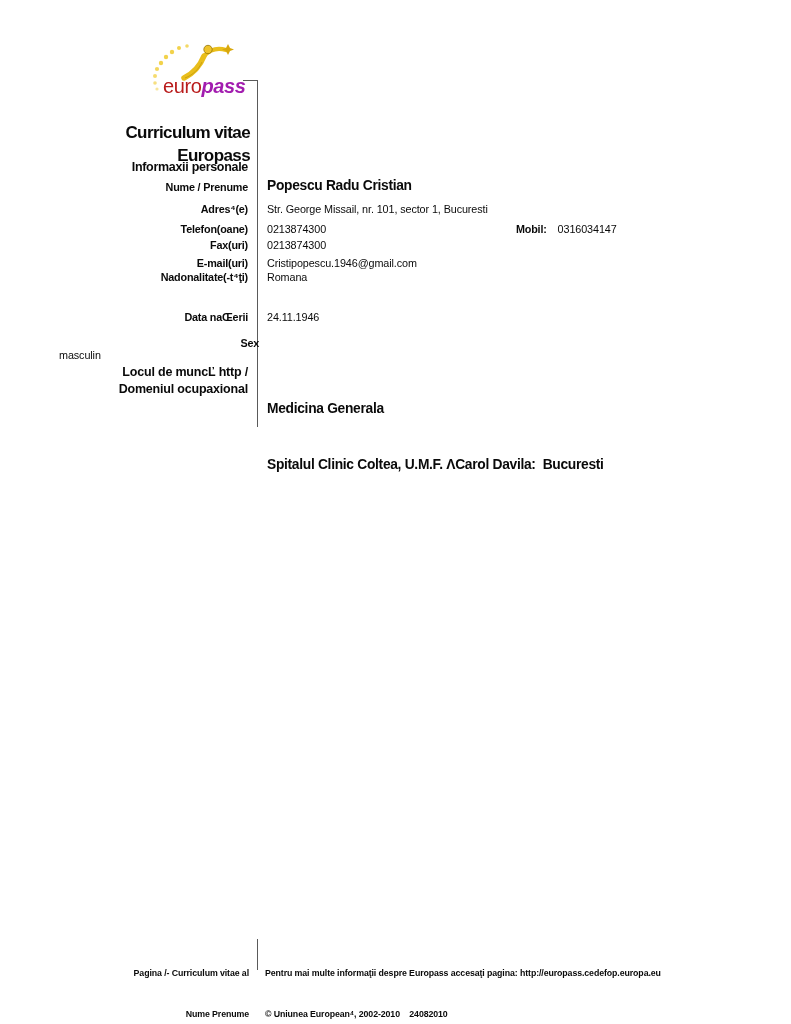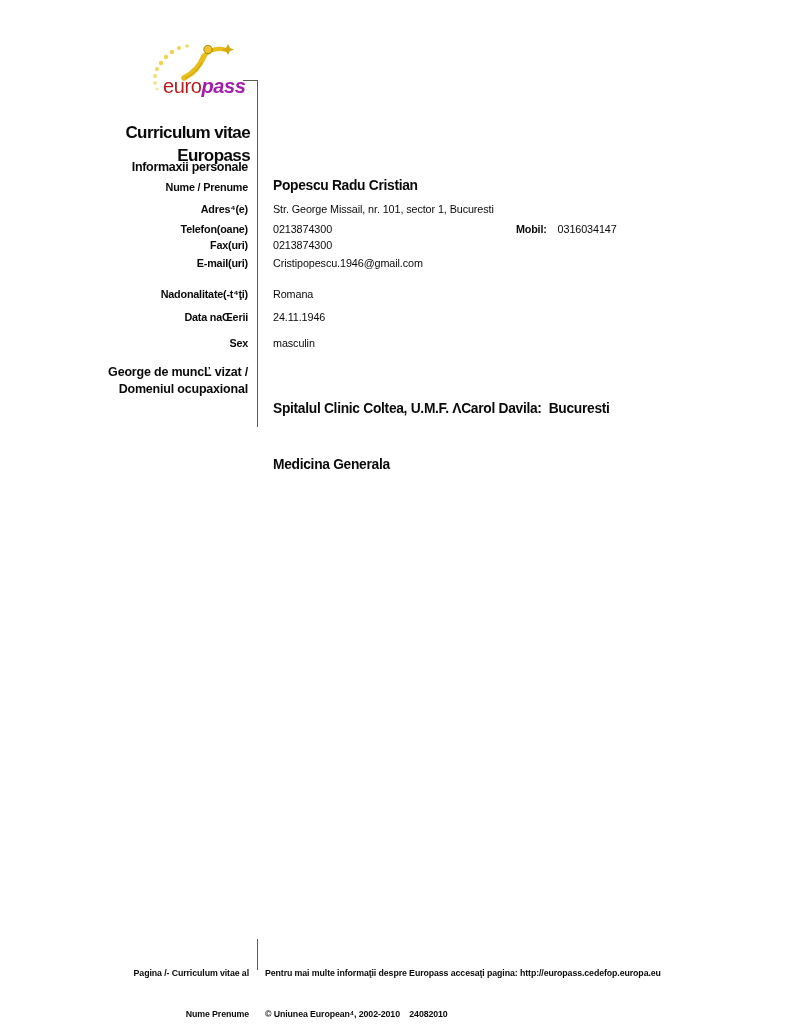--- a/index.html
+++ b/index.html
@@ -21,21 +21,21 @@
   .vrule{width:1.4px;background:#5a5a5a;}
   .hrule{height:1.4px;background:#5a5a5a;}
 
   
   .title{left:40px;top:122px;width:210px;text-align:right;
     font-size:17px;font-weight:700;line-height:22.5px;letter-spacing:-0.6px;}
 
   
   .row{position:absolute;left:40px;right:40px;display:flex;align-items:baseline;}
   .lbl{width:208px;text-align:right;font-weight:700;font-size:10.8px;letter-spacing:-0.2px;flex:none;}
-  .val{margin-left:17px;font-size:10.8px;font-weight:400;letter-spacing:-0.1px;white-space:pre;padding-left:8px;}
+  .val{margin-left:11px;font-size:10.8px;font-weight:400;letter-spacing:-0.1px;white-space:pre;padding-left:8px;}
   .heading{font-size:12.5px;font-weight:700;letter-spacing:-0.3px;text-align:right;}
   .big{font-size:13.8px;font-weight:700;letter-spacing:-0.3px;}
   .joblbl{font-size:12.5px;line-height:17px;}
   .jobval{line-height:18.5px;}
 
   .mobil-wrap{position:absolute;left:476px;top:0;display:flex;align-items:flex-start;}
   .mobil-lbl{font-size:10.8px;font-weight:700;letter-spacing:-0.2px;}
   .mobil-val{font-size:10.8px;font-weight:400;margin-left:11px;letter-spacing:-0.1px;}
 
   
@@ -107,43 +107,43 @@
 <div class="row" style="top:239px;">
   <div class="lbl">Fax(uri)</div>
   <div class="val">0213874300</div>
 </div>
 
 <div class="row" style="top:257px;">
   <div class="lbl">E-mail(uri)</div>
   <div class="val">Cristipopescu.1946@gmail.com</div>
 </div>
 
-<div class="row" style="top:288px;align-items:flex-end;">
+<div class="row" style="top:271px;align-items:flex-end;">
   <div class="lbl">Nadonalitate(-t⁴ţi)</div>
   <div class="val">Romana</div>
 </div>
 
 <div class="row" style="top:311px;">
   <div class="lbl">Data naŒerii</div>
   <div class="val">24.11.1946</div>
 </div>
 
-<div class="row" style="top:337px;">
+<div class="row" style="top:337px;flex-direction:column;">
   <div class="lbl">Sex</div>
   <div class="val">masculin</div>
 </div>
 
 <div class="row" style="top:363px;">
   <div class="lbl joblbl">
-    <div>George de muncĽ vizat /</div>
+    <div>Locul de muncĽ http /</div>
     <div>Domeniul ocupaxional</div>
   </div>
   <div class="val big jobval">
+    <div>Medicina Generala</div>
     <div>Spitalul Clinic Coltea, U.M.F. ΛCarol Davila:  Bucuresti</div>
-    <div>Medicina Generala</div>
   </div>
 </div>
 
 <div class="abs vrule" style="left:257px;top:939px;height:31px;width:1.2px;"></div>
 
 <div class="abs footer-left">
   <div>Pagina /- Curriculum vitae al</div>
   <div>Nume Prenume</div>
 </div>
 

